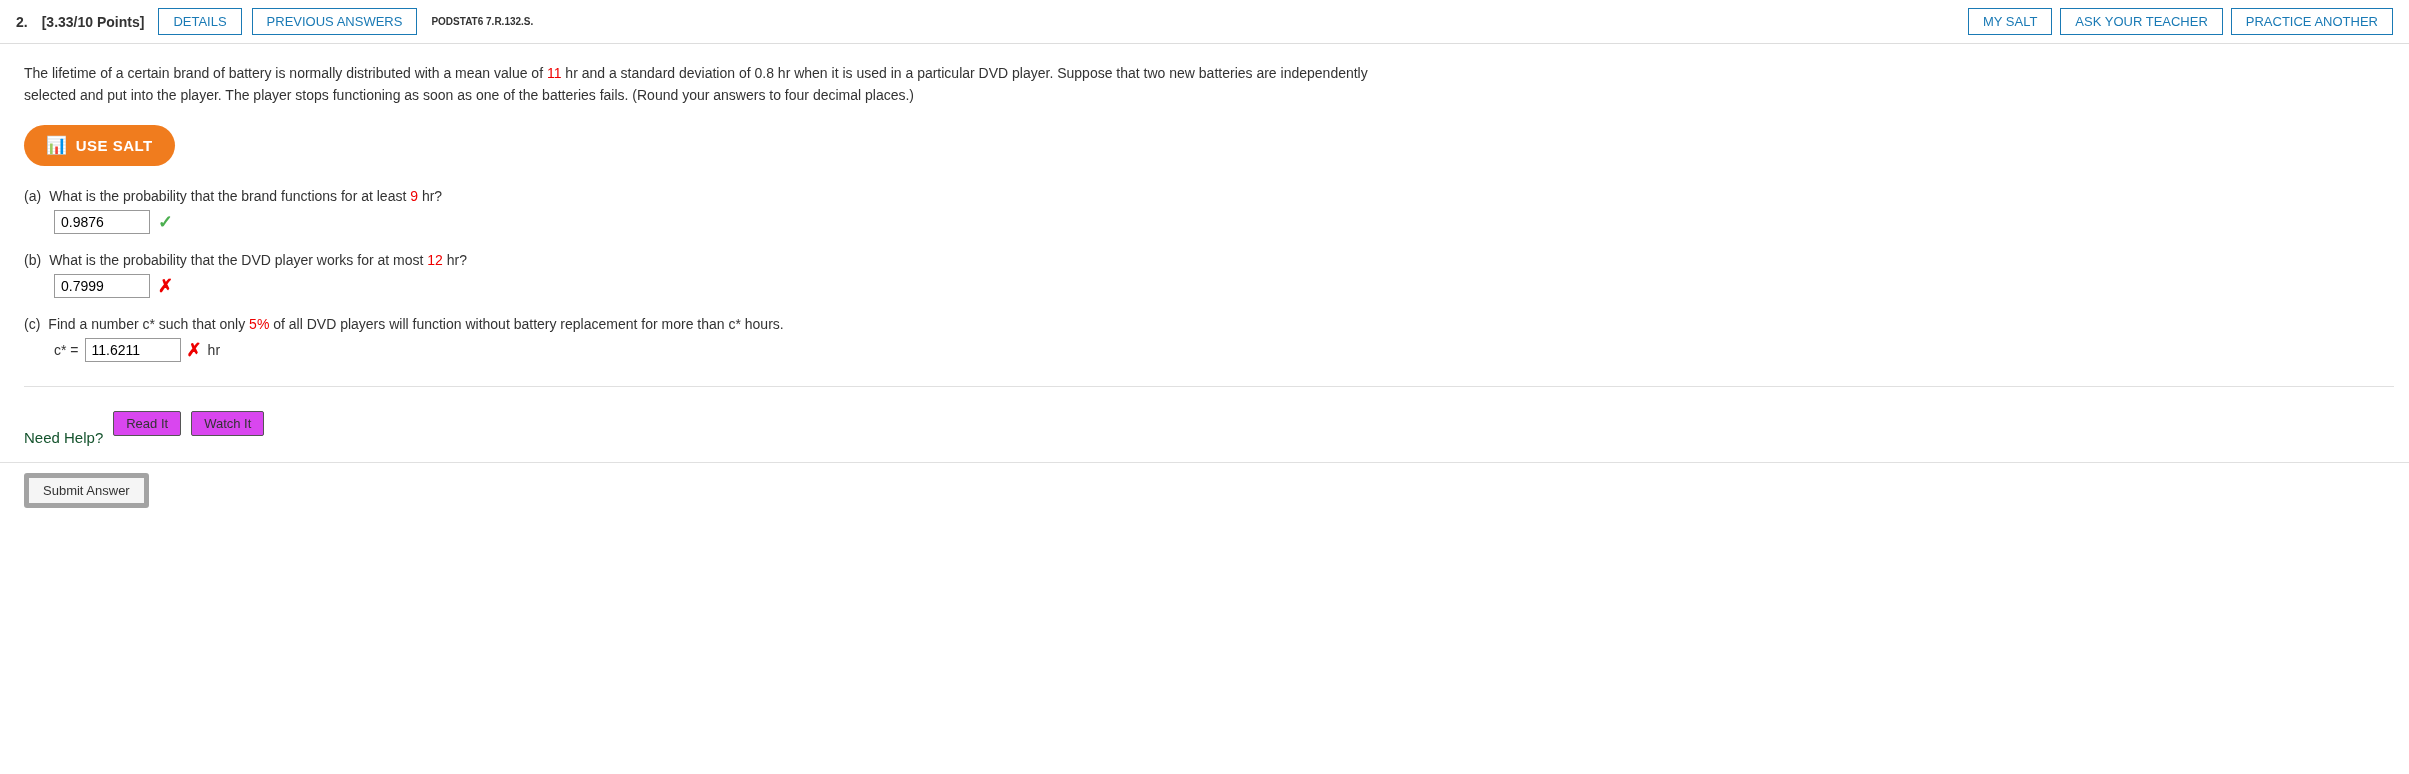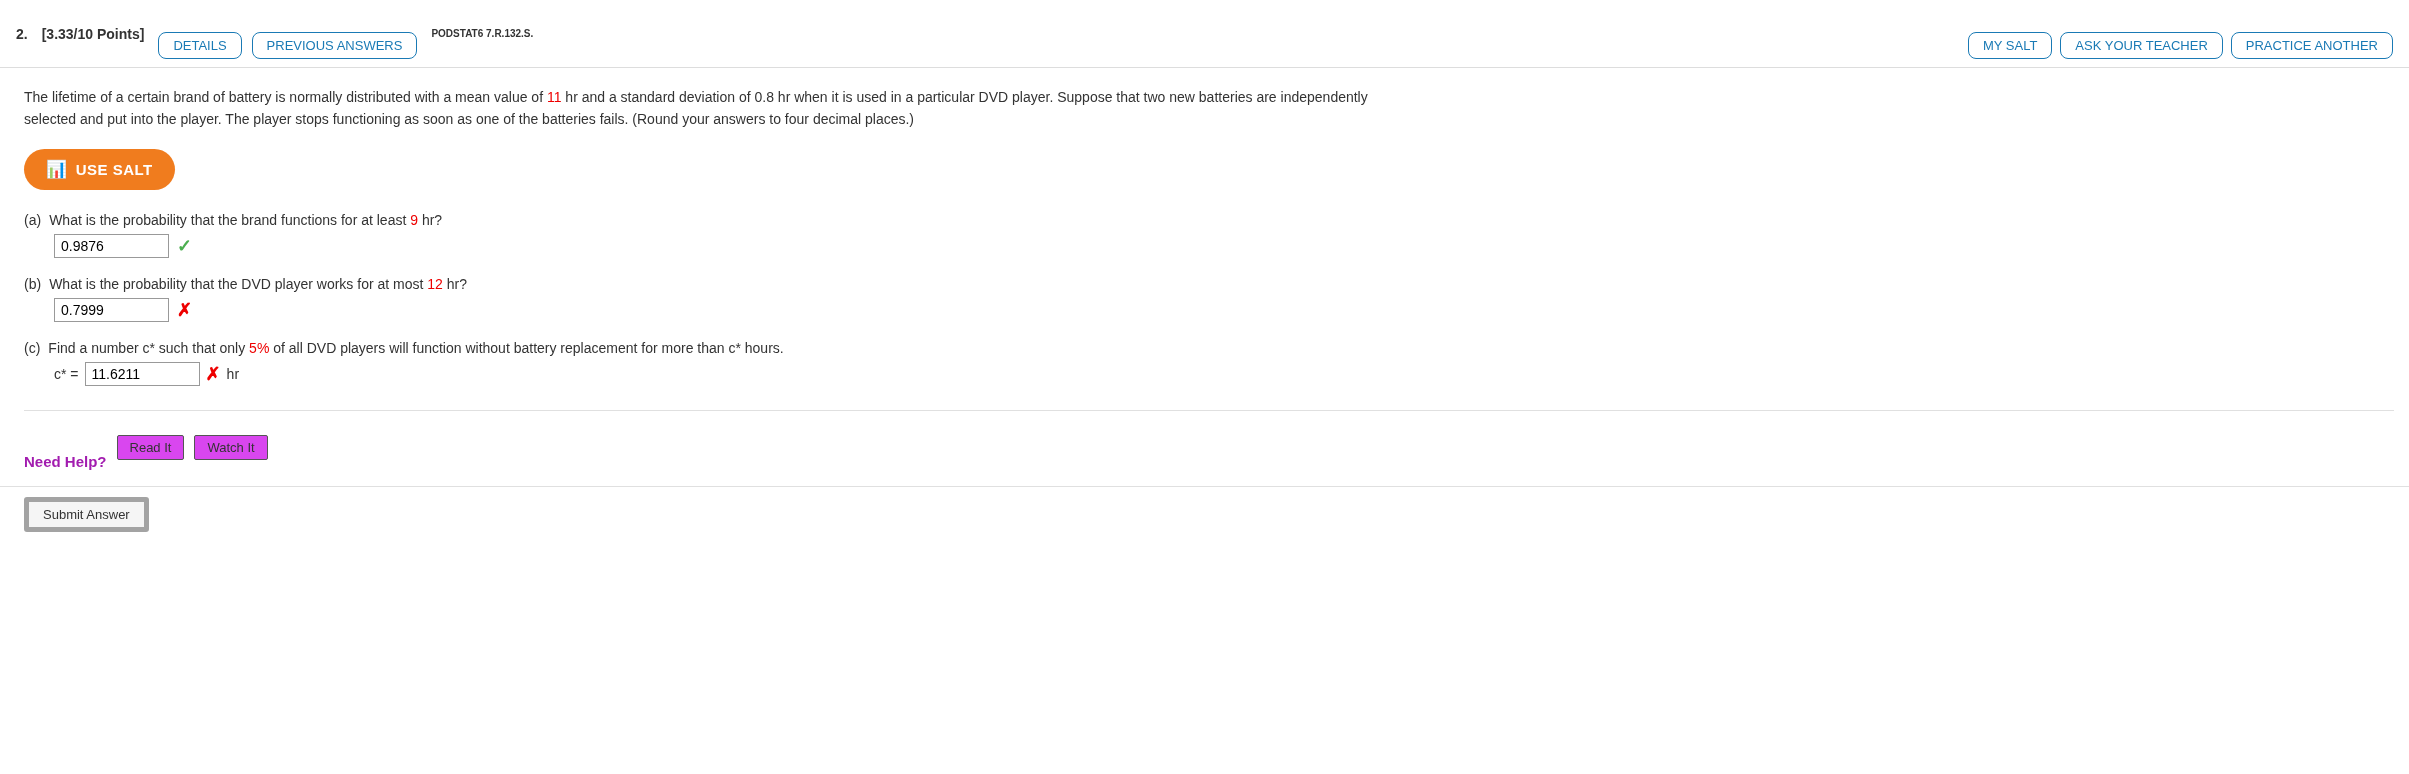--- a/index.html
+++ b/index.html
@@ -19,23 +19,22 @@
       white-space: nowrap;
       margin-right: 4px;
     }
     .btn-outline {
       border: 1.5px solid #1a7ab5;
       color: #1a7ab5;
       background: #fff;
       padding: 5px 14px;
       font-size: 13px;
       cursor: pointer;
-      border-radius: 8px;
+      border-radius: 0;
       white-space: nowrap;
-      margin-top: 24px;
     }
     .course-code {
       font-size: 10px;
       font-weight: bold;
       color: #333;
       margin-left: 4px;
     }
     .spacer { flex: 1; }
     .right-btns { display: flex; gap: 8px; }
 
@@ -83,21 +82,21 @@
     .part-row {
       display: flex;
       align-items: center;
       gap: 8px;
       margin-left: 30px;
     }
     .answer-input {
       border: 1px solid #999;
       padding: 3px 6px;
       font-size: 14px;
-      width: 115px;
+      width: 96px;
     }
     .check-icon { color: #4caf50; font-size: 18px; font-weight: bold; }
     .cross-icon { color: #e00; font-size: 18px; font-weight: bold; }
 
     .part-c-row {
       display: flex;
       align-items: center;
       gap: 6px;
       margin-left: 30px;
     }
@@ -105,22 +104,22 @@
 
     .need-help-section {
       margin-top: 24px;
       display: flex;
       align-items: center;
       gap: 10px;
       border-top: 1px solid #e0e0e0;
       padding-top: 14px;
     }
     .need-help-label {
-      color: #a21caf;
-      font-weight: bold;
+      color: #14532d;
+      font-weight: normal;
       font-size: 15px;
       margin-top: 28px;
     }
     .help-btn {
       border: 1.5px solid #555;
       background: #d946ef;
       color: #333;
       padding: 4px 12px;
       font-size: 13px;
       cursor: pointer;

